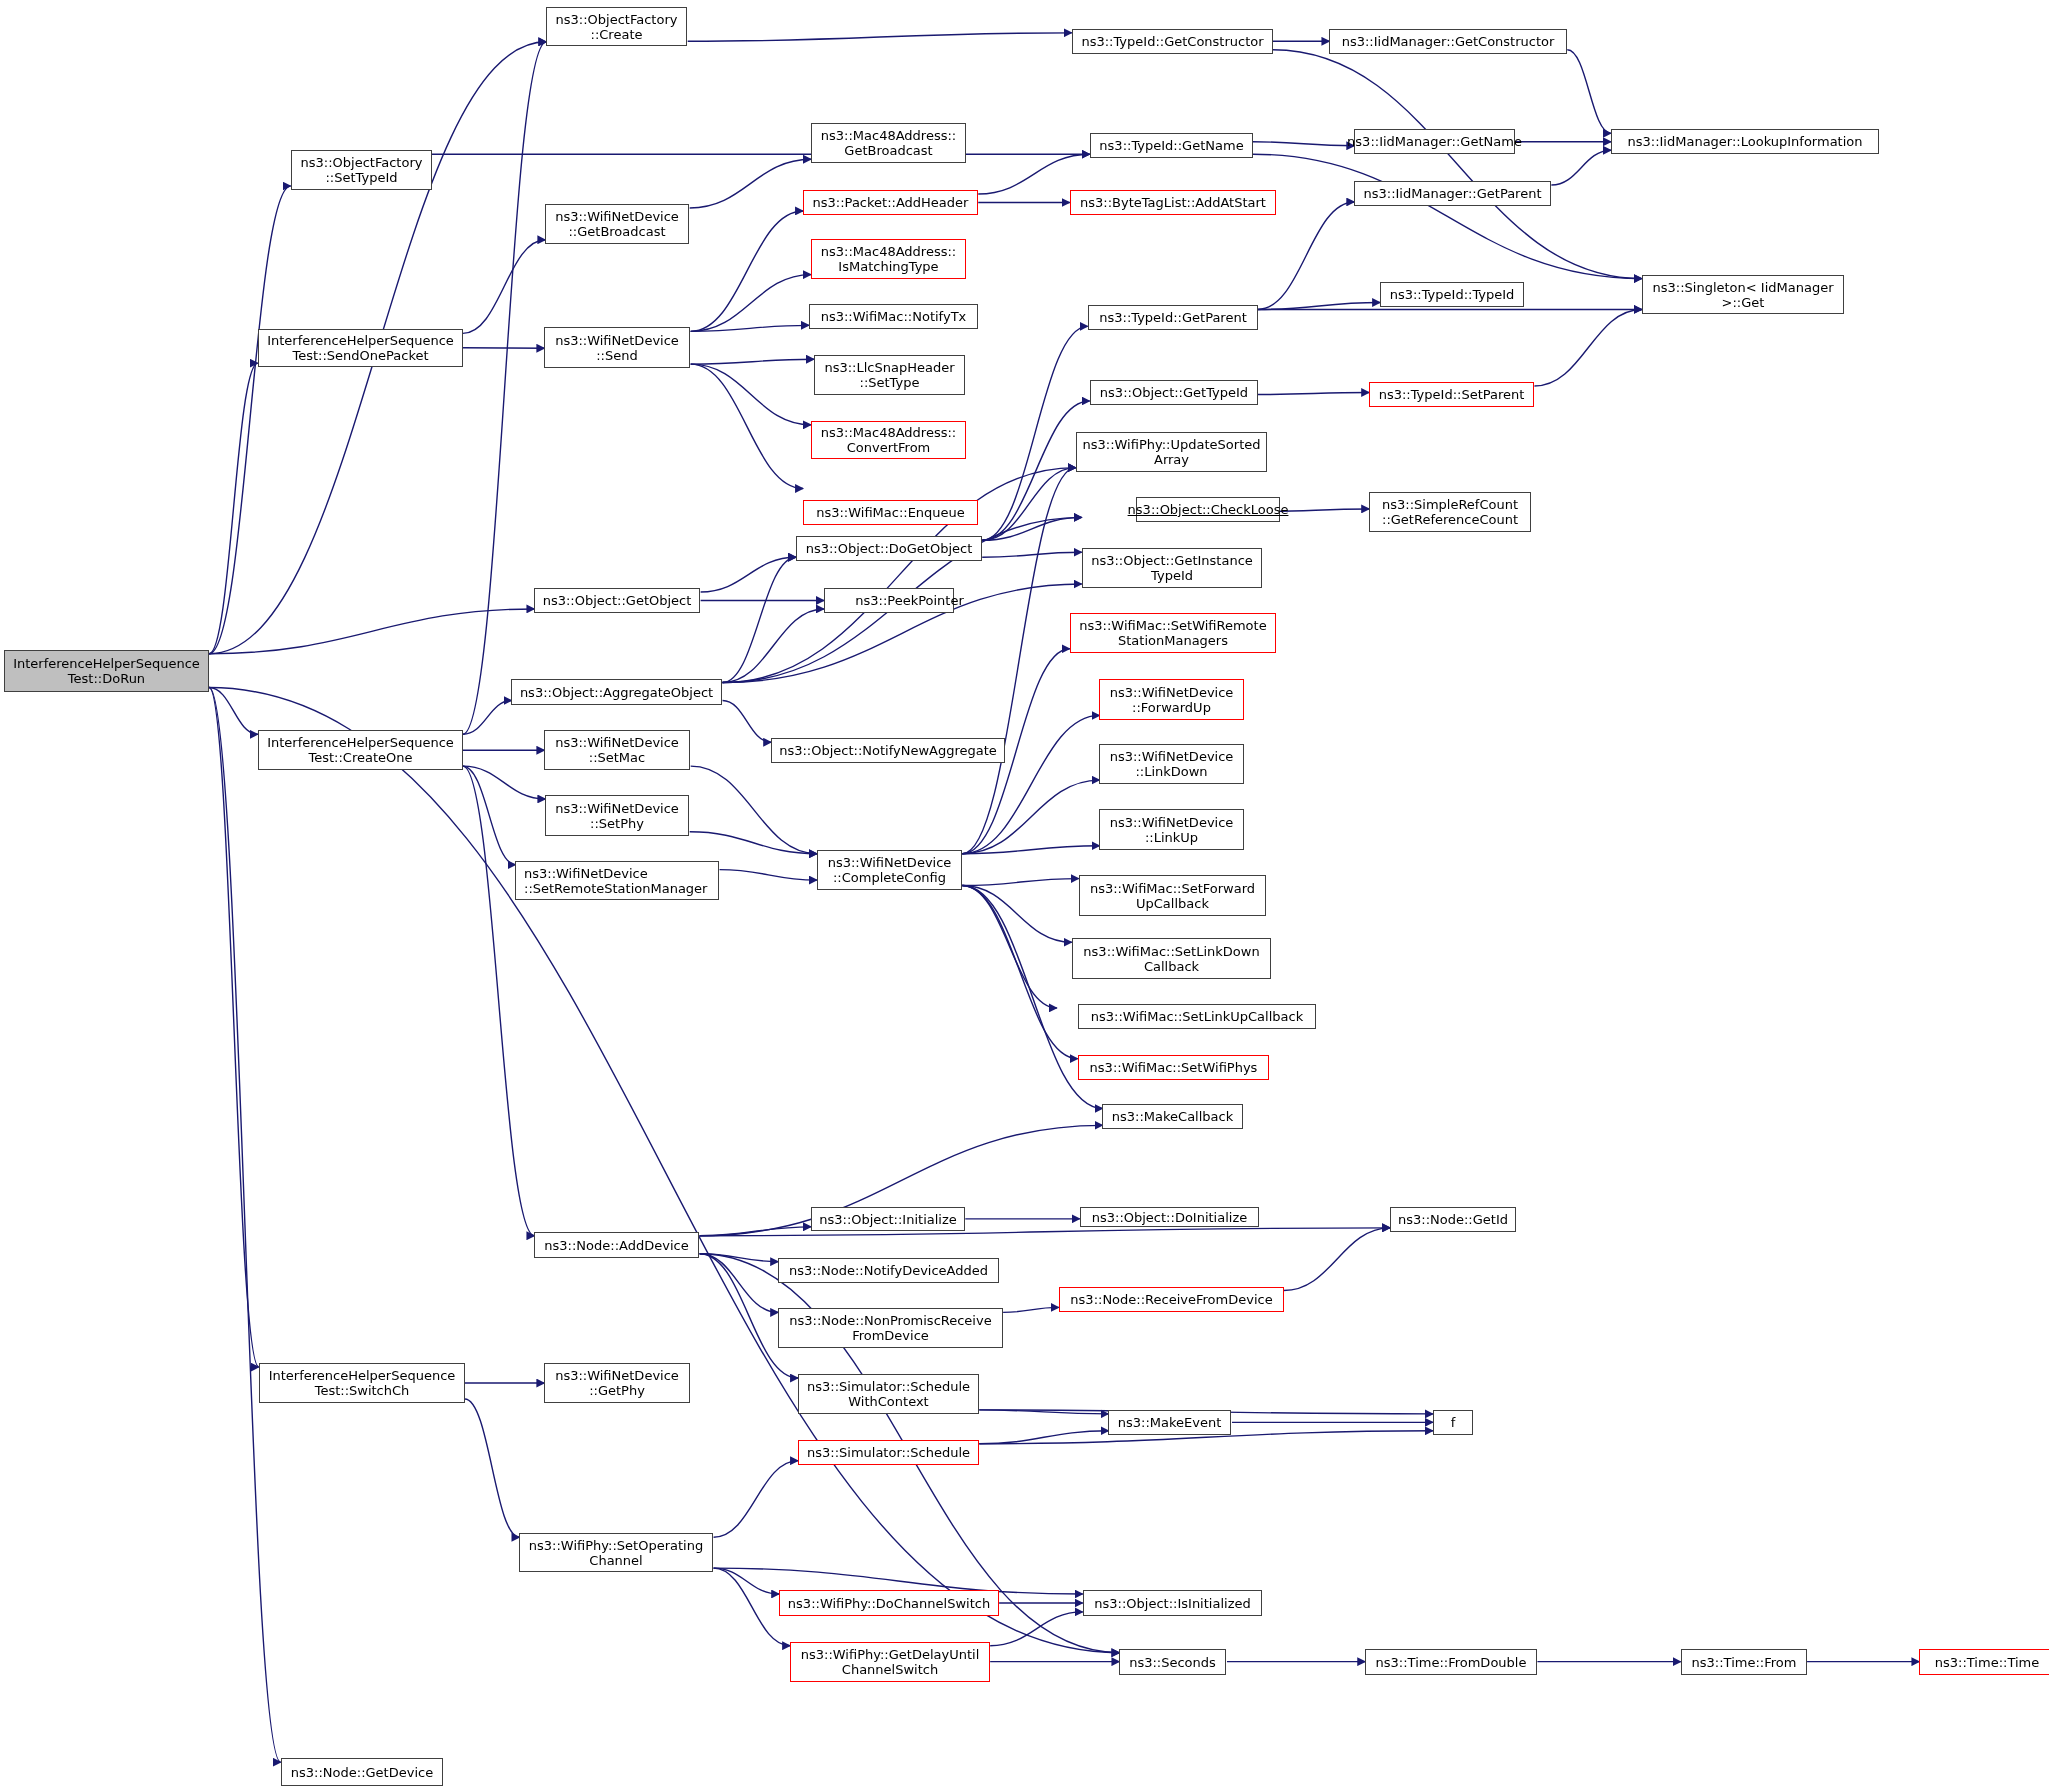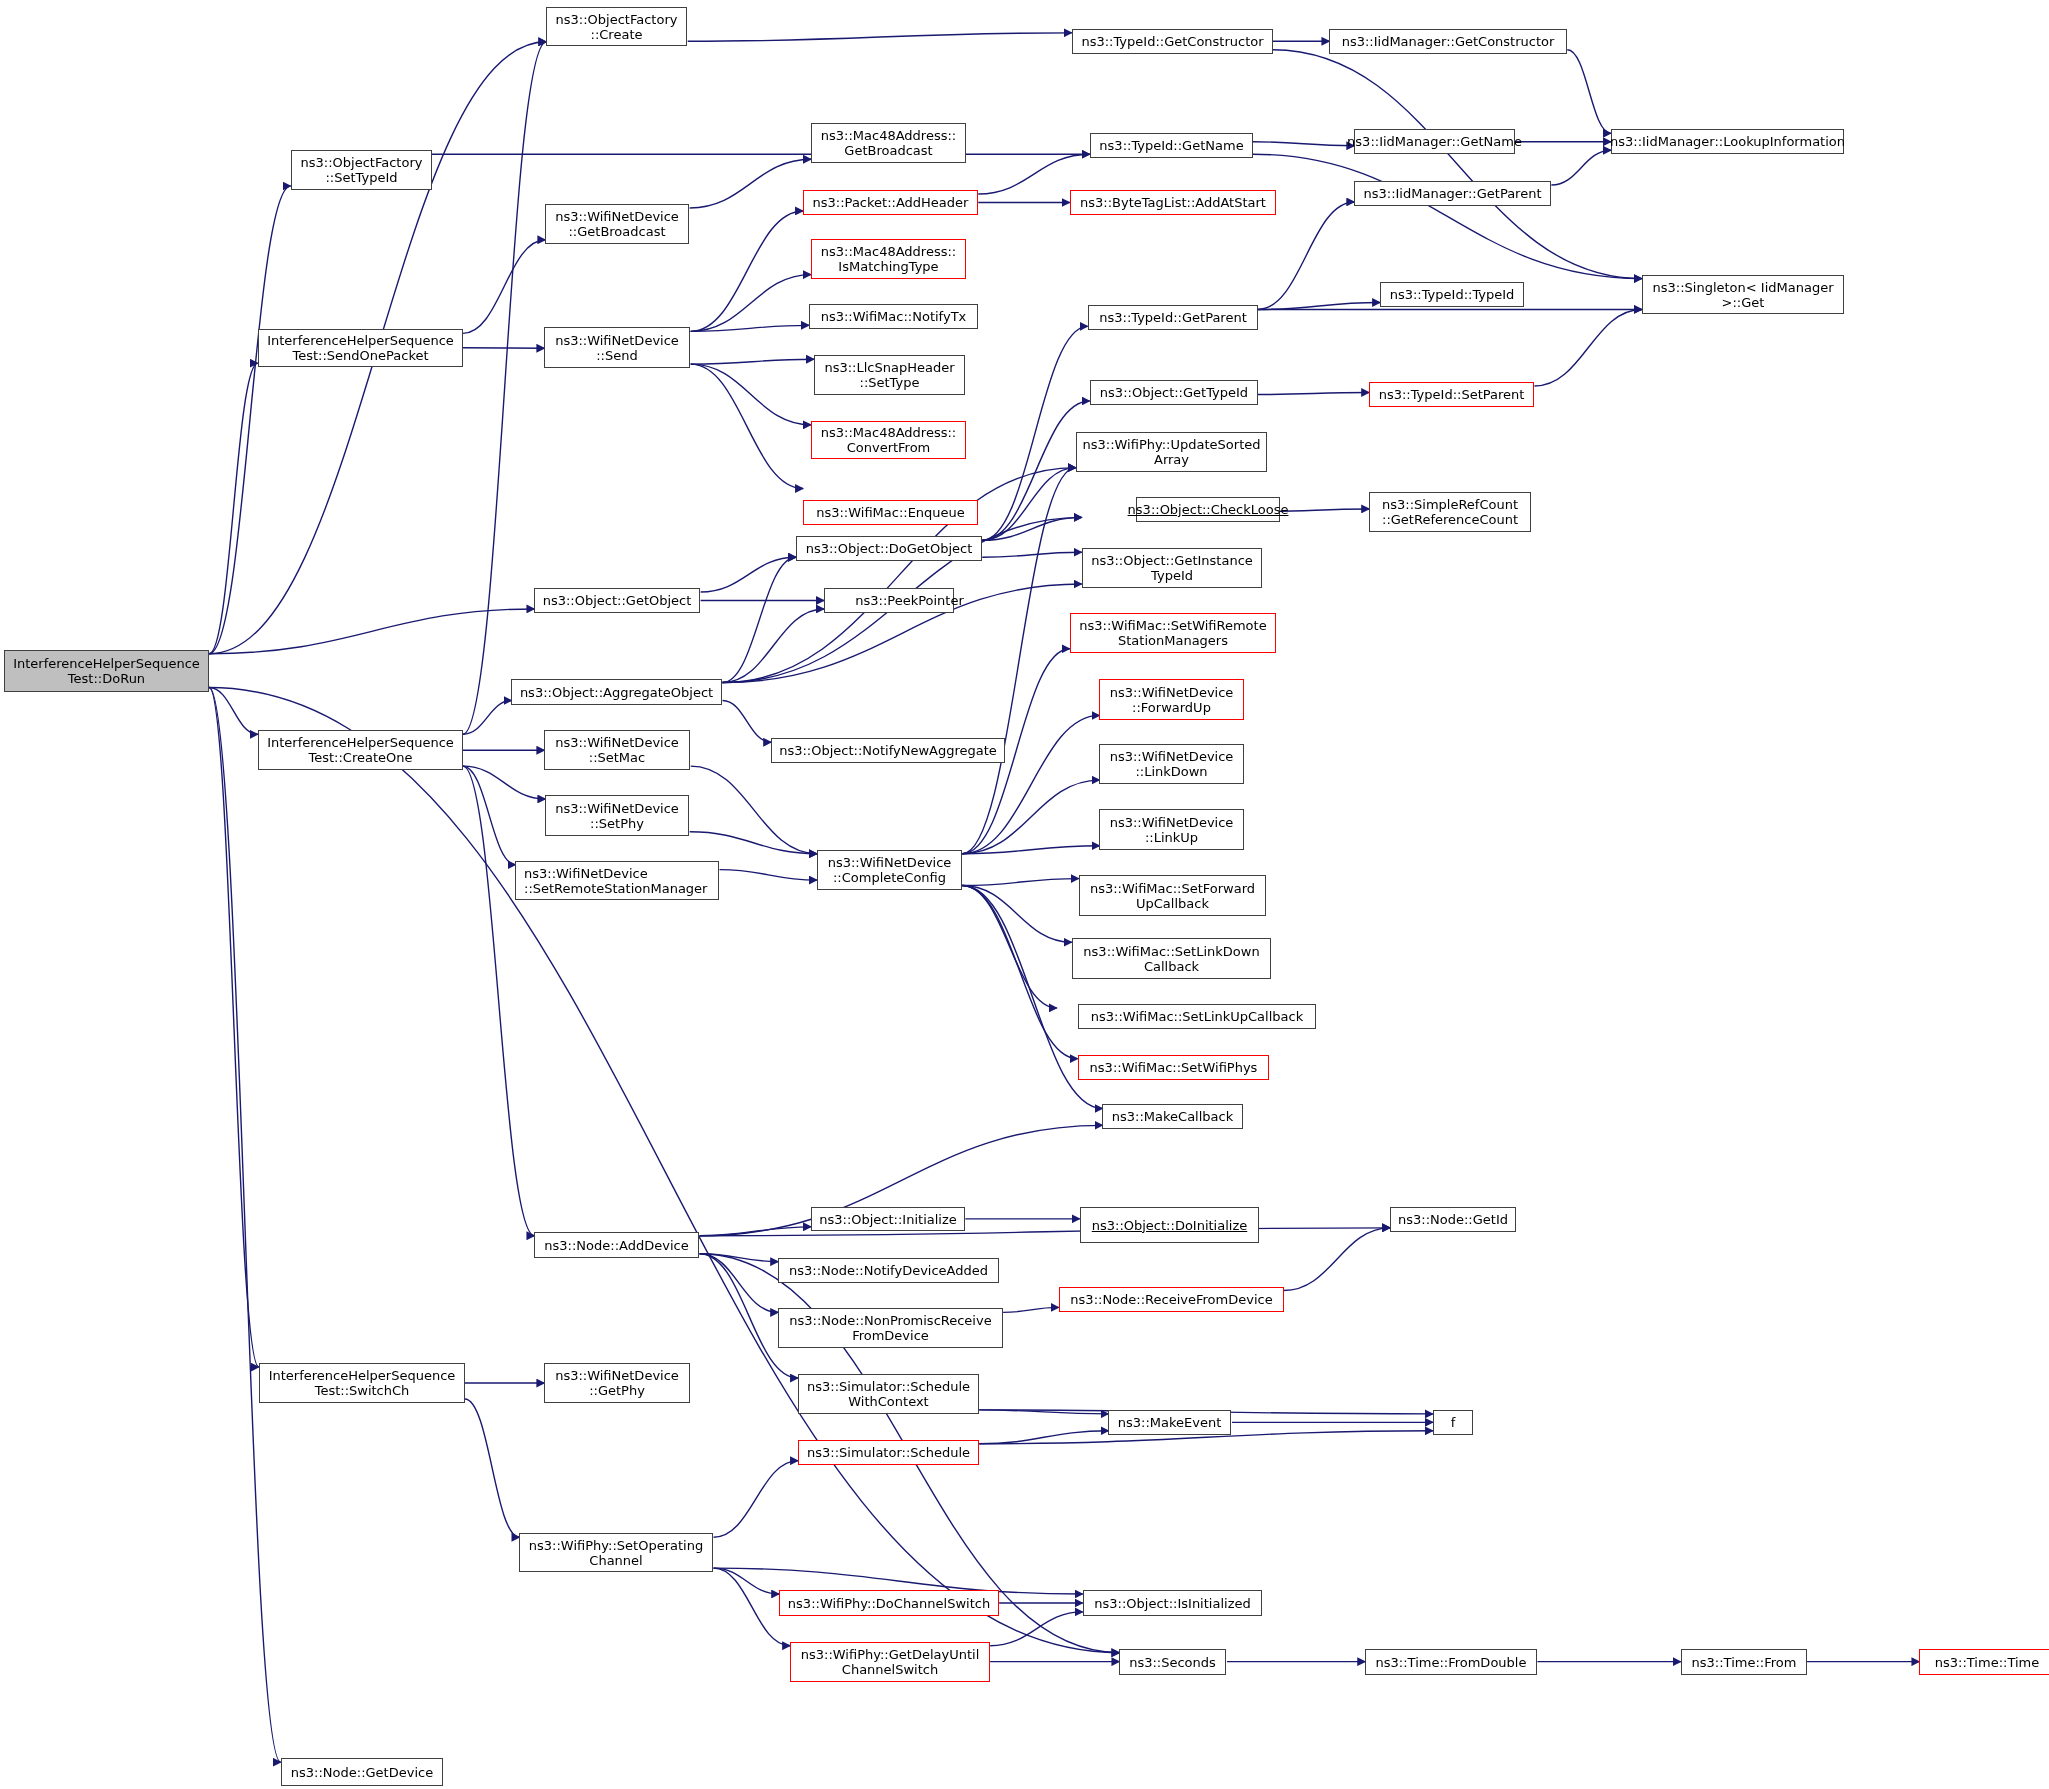--- a/index.html
+++ b/index.html
@@ -165,21 +165,21 @@
       <div class="node" style="left: 796px; top: 536px; width: 186px; height: 25px;">ns3::Object::DoGetObject</div>
       <div class="node" style="left: 824px; top: 588px; width: 130px; height: 25px; padding-left: 44px;">ns3::PeekPointer</div>
       <div class="node" style="left: 771px; top: 738px; width: 234px; height: 25px;">ns3::Object::NotifyNewAggregate</div>
       <div class="node" style="left: 817px; top: 850px; width: 145px; height: 40px;">ns3::WifiNetDevice
 ::CompleteConfig</div>
       <div class="node" style="left: 1072px; top: 29px; width: 201px; height: 25px;">ns3::TypeId::GetConstructor</div>
       <div class="node" style="left: 1329px; top: 29px; width: 238px; height: 25px;">ns3::IidManager::GetConstructor</div>
       <div class="node" style="left: 1090px; top: 133px; width: 163px; height: 25px;">ns3::TypeId::GetName</div>
       <div class="node external" style="left: 1070px; top: 190px; width: 206px; height: 25px;">ns3::ByteTagList::AddAtStart</div>
       <div class="node" style="left: 1354px; top: 129px; width: 161px; height: 25px;">ns3::IidManager::GetName</div>
-      <div class="node" style="left: 1611px; top: 129px; width: 233px; height: 25px; text-align: right;">ns3::IidManager::LookupInformation</div>
+      <div class="node" style="left: 1611px; top: 129px; width: 268px; height: 25px; text-align: right;">ns3::IidManager::LookupInformation</div>
       <div class="node" style="left: 1354px; top: 181px; width: 197px; height: 25px;">ns3::IidManager::GetParent</div>
       <div class="node" style="left: 1088px; top: 305px; width: 170px; height: 25px;">ns3::TypeId::GetParent</div>
       <div class="node" style="left: 1380px; top: 282px; width: 144px; height: 25px;">ns3::TypeId::TypeId</div>
       <div class="node" style="left: 1642px; top: 275px; width: 202px; height: 39px;">ns3::Singleton&lt; IidManager
 &gt;::Get</div>
       <div class="node" style="left: 1090px; top: 380px; width: 168px; height: 25px;">ns3::Object::GetTypeId</div>
       <div class="node external" style="left: 1369px; top: 382px; width: 165px; height: 25px;">ns3::TypeId::SetParent</div>
       <div class="node" style="left: 1076px; top: 432px; width: 191px; height: 40px;">ns3::WifiPhy::UpdateSorted
 Array</div>
       <div class="node" style="left: 1136px; top: 497px; width: 144px; height: 25px; text-decoration: underline;">ns3::Object::CheckLoose</div>
@@ -196,21 +196,21 @@
       <div class="node" style="left: 1099px; top: 809px; width: 145px; height: 41px;">ns3::WifiNetDevice
 ::LinkUp</div>
       <div class="node" style="left: 1079px; top: 875px; width: 187px; height: 41px;">ns3::WifiMac::SetForward
 UpCallback</div>
       <div class="node" style="left: 1072px; top: 938px; width: 199px; height: 41px;">ns3::WifiMac::SetLinkDown
 Callback</div>
       <div class="node" style="left: 1057px; top: 1004px; width: 238px; height: 25px; margin-left: 21px;">ns3::WifiMac::SetLinkUpCallback</div>
       <div class="node external" style="left: 1078px; top: 1055px; width: 191px; height: 25px;">ns3::WifiMac::SetWifiPhys</div>
       <div class="node" style="left: 1102px; top: 1104px; width: 141px; height: 25px;">ns3::MakeCallback</div>
       <div class="node" style="left: 811px; top: 1207px; width: 154px; height: 24px;">ns3::Object::Initialize</div>
-      <div class="node" style="left: 1080px; top: 1207px; width: 179px; height: 36px; text-decoration: underline;">ns3::Object::DoInitialize</div>
+      <div class="node" style="left: 1080px; top: 1207px; width: 179px; height: 20px;">ns3::Object::DoInitialize</div>
       <div class="node" style="left: 1390px; top: 1207px; width: 126px; height: 25px;">ns3::Node::GetId</div>
       <div class="node" style="left: 778px; top: 1258px; width: 221px; height: 25px;">ns3::Node::NotifyDeviceAdded</div>
       <div class="node" style="left: 778px; top: 1308px; width: 225px; height: 40px;">ns3::Node::NonPromiscReceive
 FromDevice</div>
       <div class="node external" style="left: 1059px; top: 1287px; width: 225px; height: 25px;">ns3::Node::ReceiveFromDevice</div>
       <div class="node" style="left: 798px; top: 1374px; width: 181px; height: 40px;">ns3::Simulator::Schedule
 WithContext</div>
       <div class="node external" style="left: 798px; top: 1440px; width: 181px; height: 25px;">ns3::Simulator::Schedule</div>
       <div class="node" style="left: 1108px; top: 1410px; width: 123px; height: 25px;">ns3::MakeEvent</div>
       <div class="node" style="left: 1433px; top: 1410px; width: 40px; height: 25px;">f</div>

